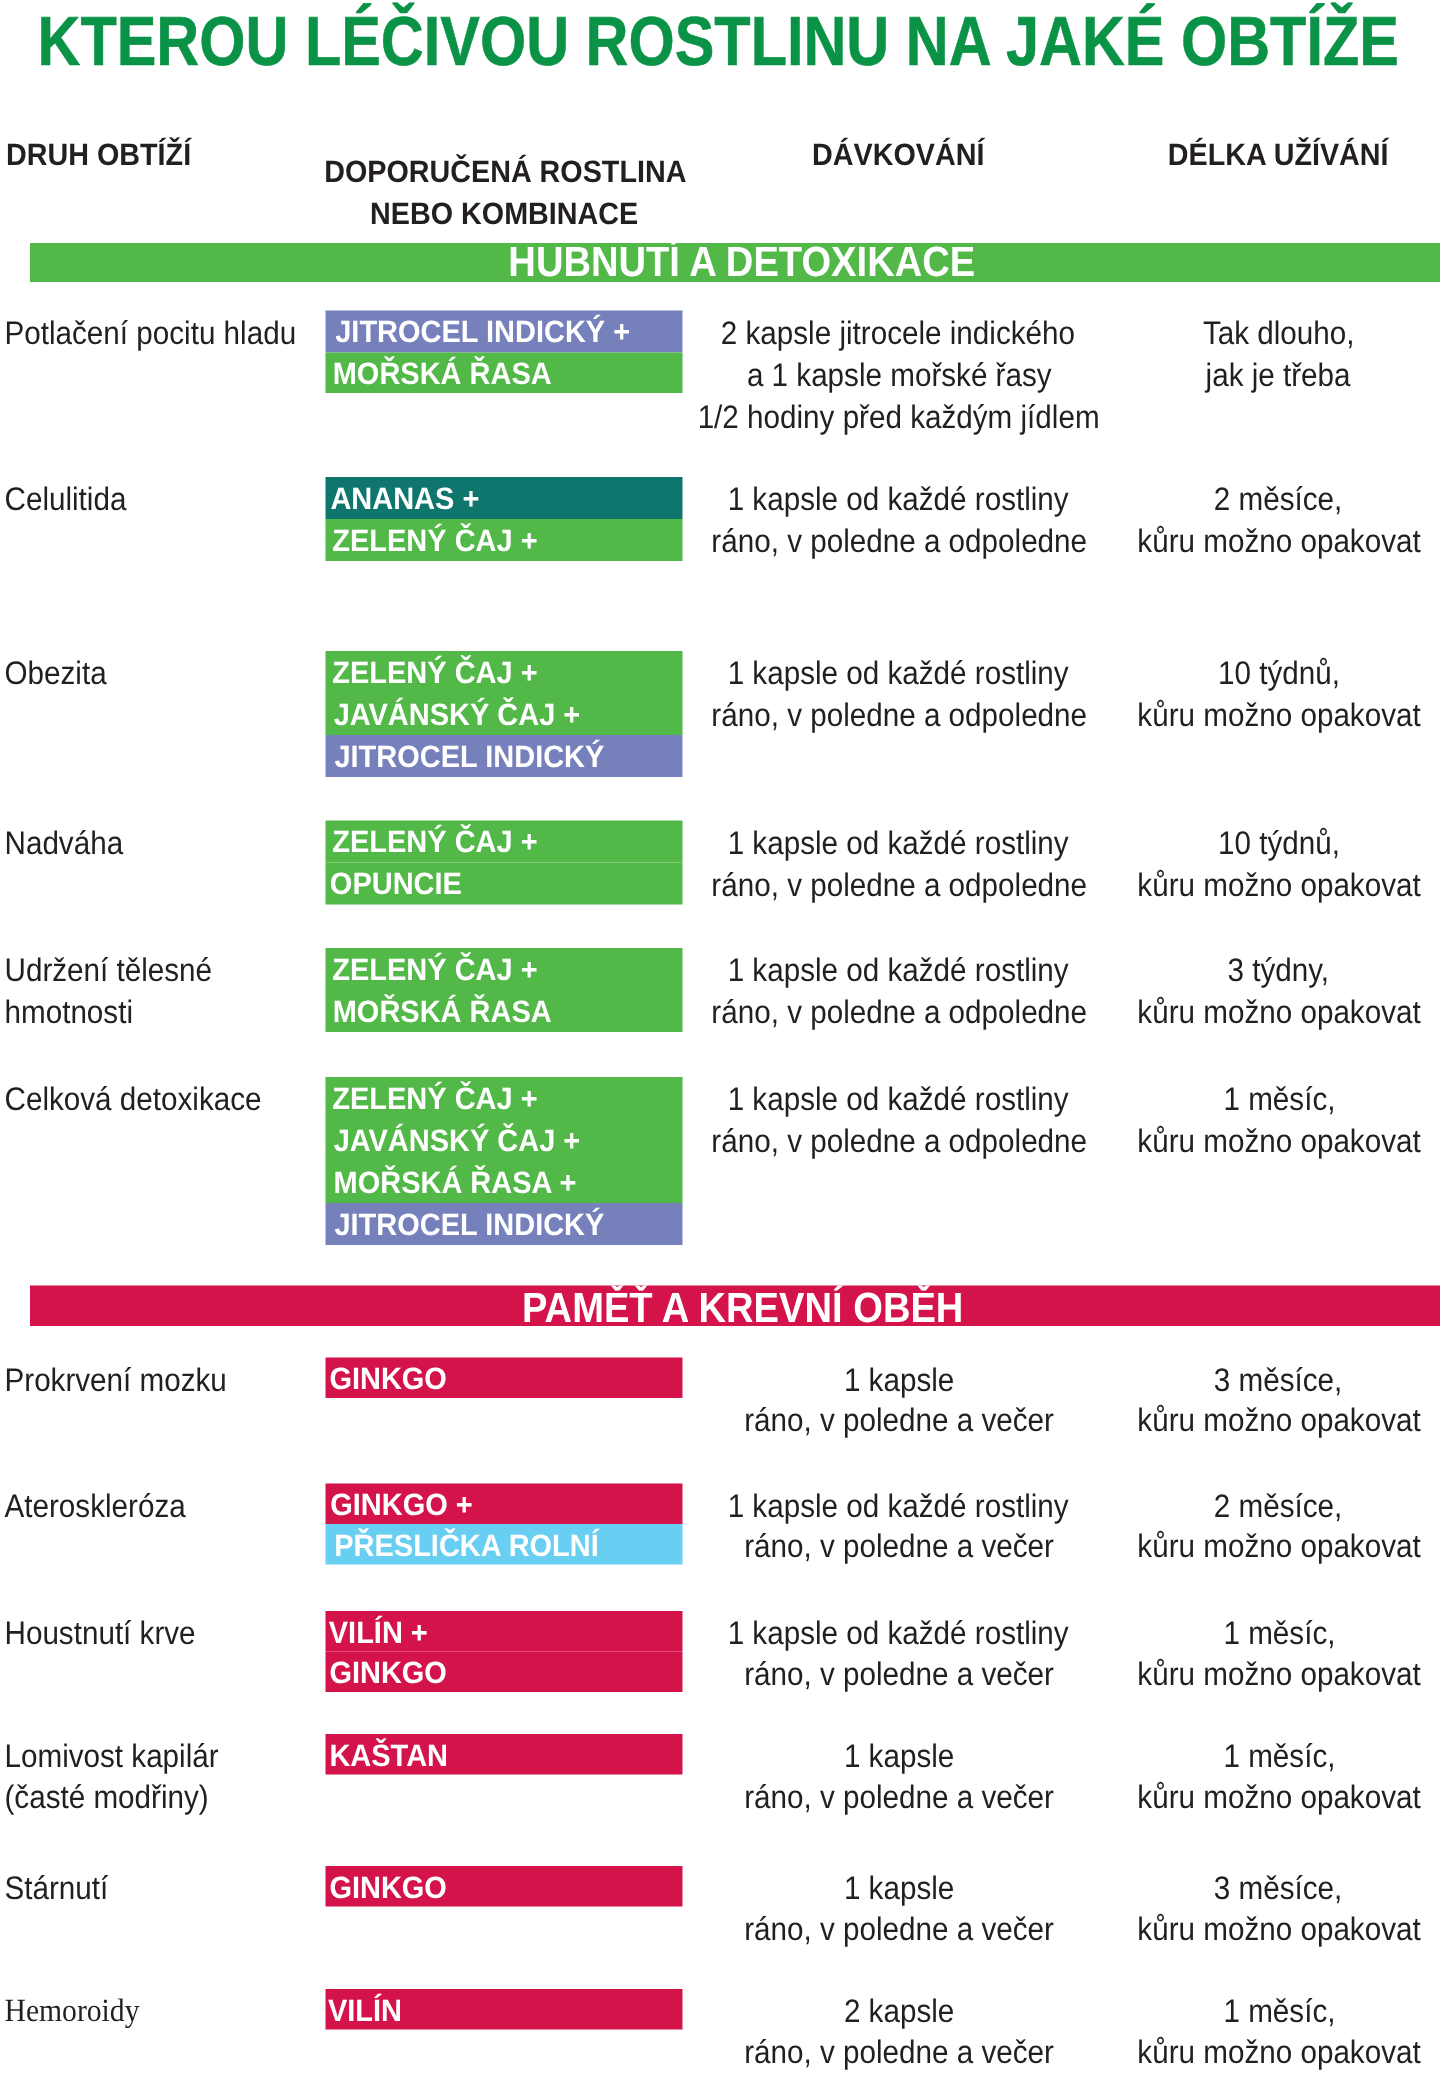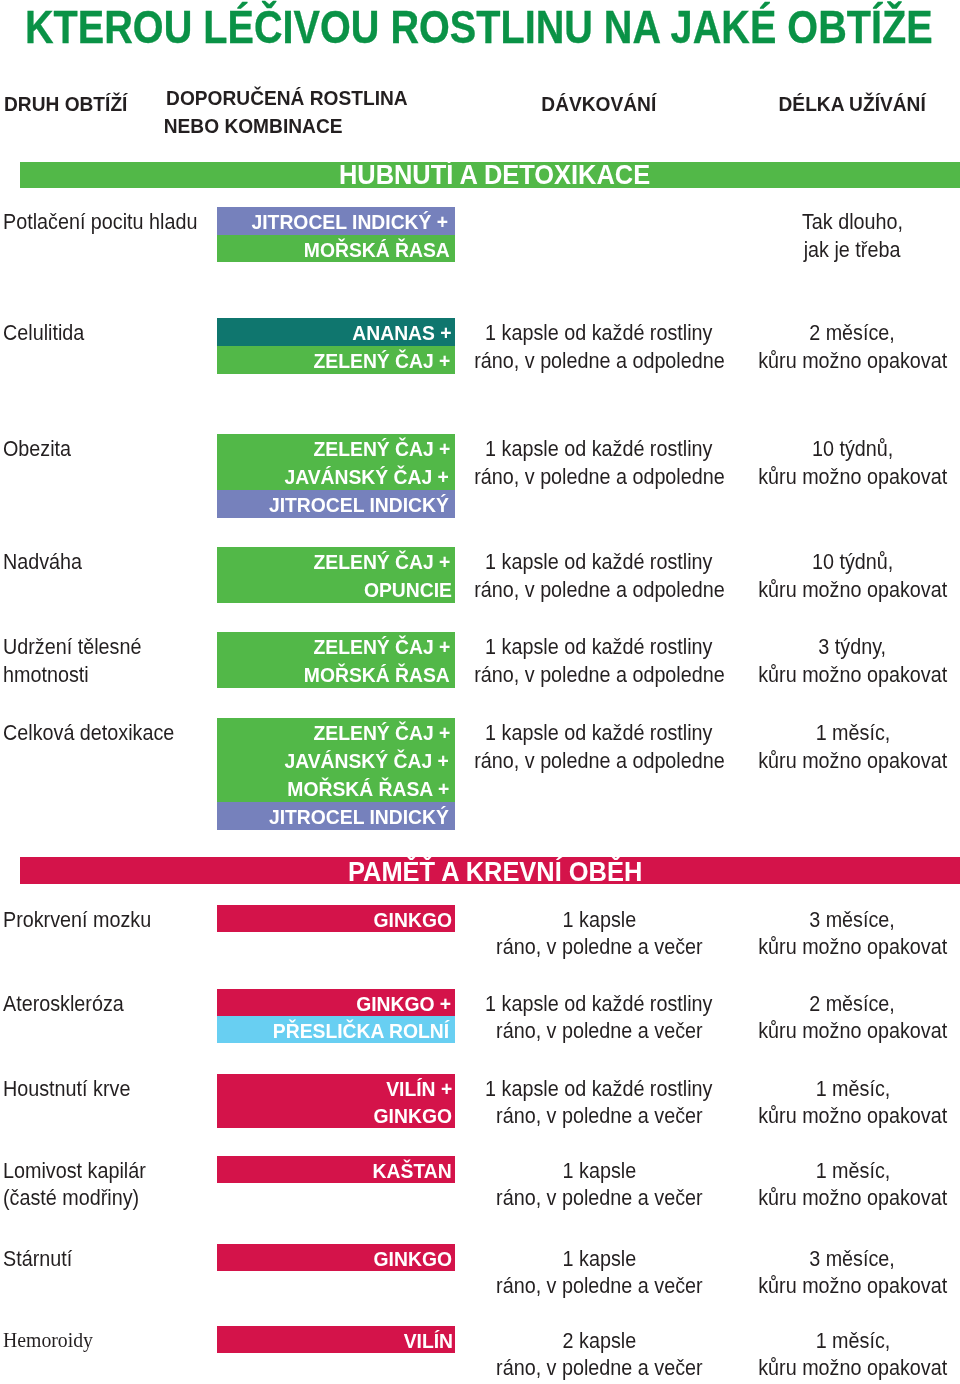--- a/index.html
+++ b/index.html
@@ -34,60 +34,65 @@
   .section-bar { position:absolute; left:20px; width:950px; overflow:hidden; }
   .section-bar .label {
     position:absolute; left:0; top:0; width:100%;
     text-align:center; color:#ffffff;
     font-size:28.2px; font-weight:bold; white-space:nowrap;
   }
   .section-bar .label i { font-style:normal; display:inline-block; transform:scaleX(0.902); transform-origin:center center; position:relative; }
 
   
   .plant-box { position:absolute; left:217.4px; width:237.2px; }
-  .plant-line { text-align:right; color:#ffffff; font-size:20.6px; font-weight:bold; white-space:nowrap; }
+  .plant-line { text-align:left; color:#ffffff; font-size:20.6px; font-weight:bold; white-space:nowrap; }
   .plant-line i { font-style:normal; display:inline-block; transform:scaleX(0.938); transform-origin:center center; position:relative; top:1px; }
 
   
   .cell { position:absolute; color:#231F20; font-size:21.7px; }
   .cell .ln { display:block; white-space:nowrap; position:relative; top:1px; }
   .cell .ln i { font-style:normal; display:inline-block; transform:scaleX(0.911); transform-origin:center center; }
   .c-problem { left:3px; text-align:left; }
   .c-problem .ln i { transform-origin:left center; }
   .c-dosage  { left:361px; width:476px; text-align:center; }
   .c-duration{ left:653px; width:399px; text-align:center; }
 </style>
 </head>
 <body>
 
 <div class="page">
   <div id="main-title">KTEROU LÉČIVOU ROSTLINU NA JAKÉ OBTÍŽE</div>
   <div class="col-head" id="column-header-problem" style="left:3.8px; top:90px; width:240px; text-align:left;">
     <span class="sq"><i>DRUH OBTÍŽÍ</i></span>
   </div>
-  <div class="col-head" id="column-header-plant" style="left:157px; top:84px; width:359.2px; text-align:left;">
+  <div class="col-head" id="column-header-plant" style="left:157px; top:101px; width:359.2px; text-align:center;">
     <span class="sq"><i>DOPORUČENÁ ROSTLINA</i></span>
     <span class="sq"><i>NEBO KOMBINACE</i></span>
   </div>
   <div class="col-head" id="column-header-dosage" style="left:361px; top:90px; width:476px; text-align:center;">
     <span class="sq"><i>DÁVKOVÁNÍ</i></span>
   </div>
   <div class="col-head" id="column-header-duration" style="left:653px; top:90px; width:399px; text-align:center;">
     <span class="sq"><i>DÉLKA UŽÍVÁNÍ</i></span>
   </div>
   <div class="section-bar" style="top:161.6px; height:26.1px; background:#52B848;">
     <div class="label" style="line-height:26.1px;"><i style="top:-0.5px">HUBNUTÍ A DETOXIKACE</i></div>
   </div>
   <div class="plant-box" style="top:206.6px; height:55.90px;">
     <div class="plant-line" style="height:27.95px; line-height:27.95px; background:#7681BC;"><i>JITROCEL INDICKÝ +</i></div>
     <div class="plant-line" style="height:27.95px; line-height:27.95px; background:#52B848;"><i>MOŘSKÁ ŘASA</i></div>
   </div>
   <div class="cell c-problem" style="top:206.6px;">
     <span class="ln" style="line-height:27.95px;"><i>Potlačení pocitu hladu</i></span>
   </div>
+  <div class="cell c-dosage" style="top:206.6px;">
+    <span class="ln" style="line-height:27.95px;"><i>2 kapsle jitrocele indického</i></span>
+    <span class="ln" style="line-height:27.95px;"><i>a 1 kapsle mořské řasy</i></span>
+    <span class="ln" style="line-height:27.95px;"><i>1/2 hodiny před každým jídlem</i></span>
+  </div>
   <div class="cell c-duration" style="top:206.6px;">
     <span class="ln" style="line-height:27.95px;"><i>Tak dlouho,</i></span>
     <span class="ln" style="line-height:27.95px;"><i>jak je třeba</i></span>
   </div>
   <div class="plant-box" style="top:317.8px; height:83.85px;">
     <div class="plant-line" style="height:27.95px; line-height:27.95px; background:#0f766e;"><i>ANANAS +</i></div>
     <div class="plant-line" style="height:27.95px; line-height:27.95px; background:#52B848;"><i>ZELENÝ ČAJ +</i></div>
   </div>
   <div class="cell c-problem" style="top:317.8px;">
     <span class="ln" style="line-height:27.95px;"><i>Celulitida</i></span>

